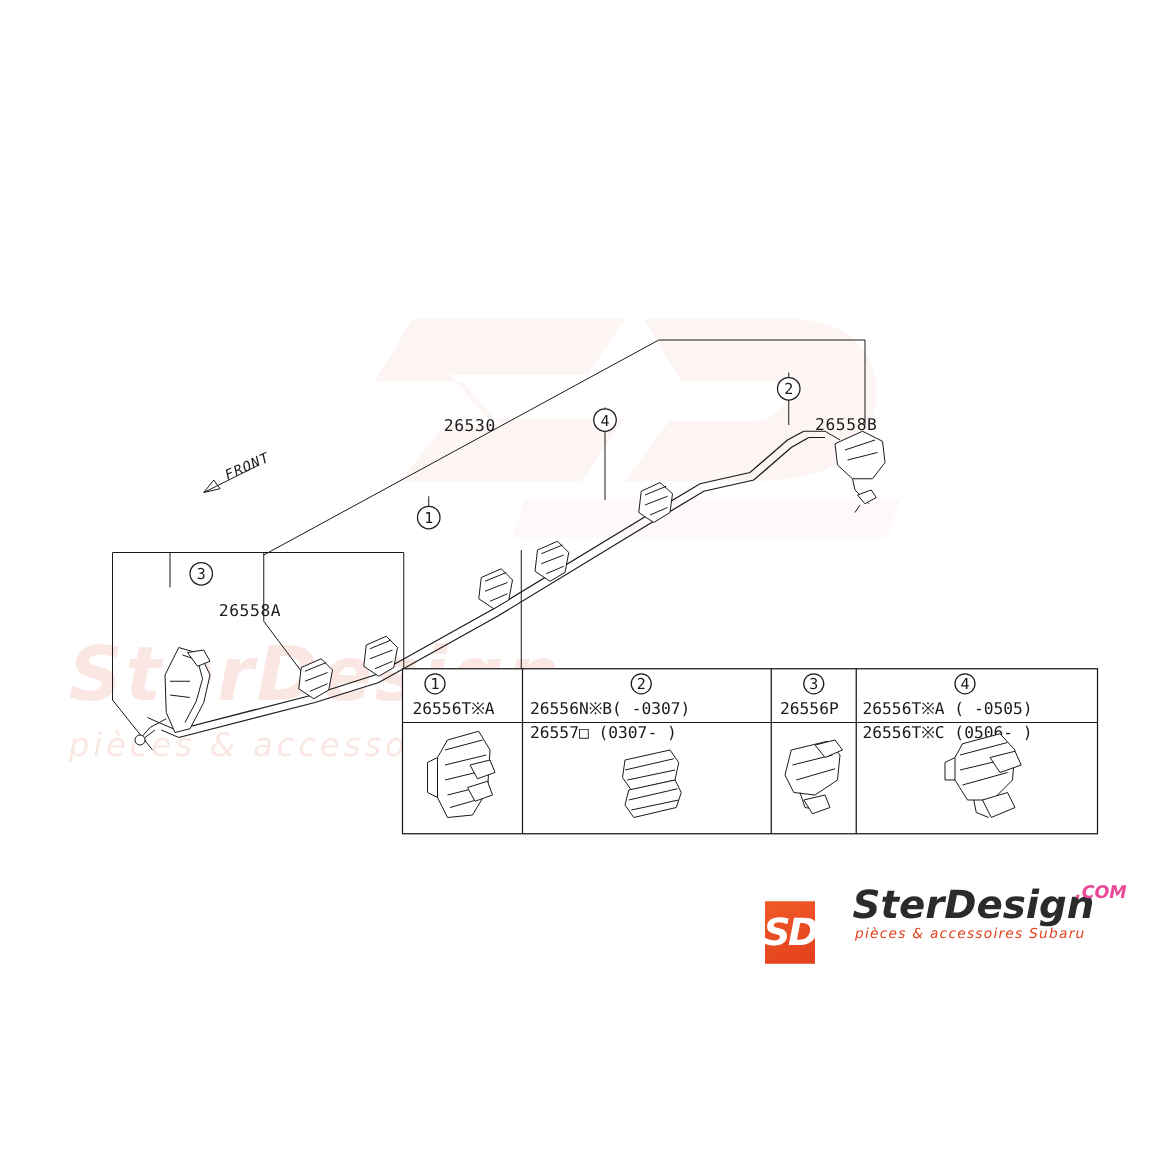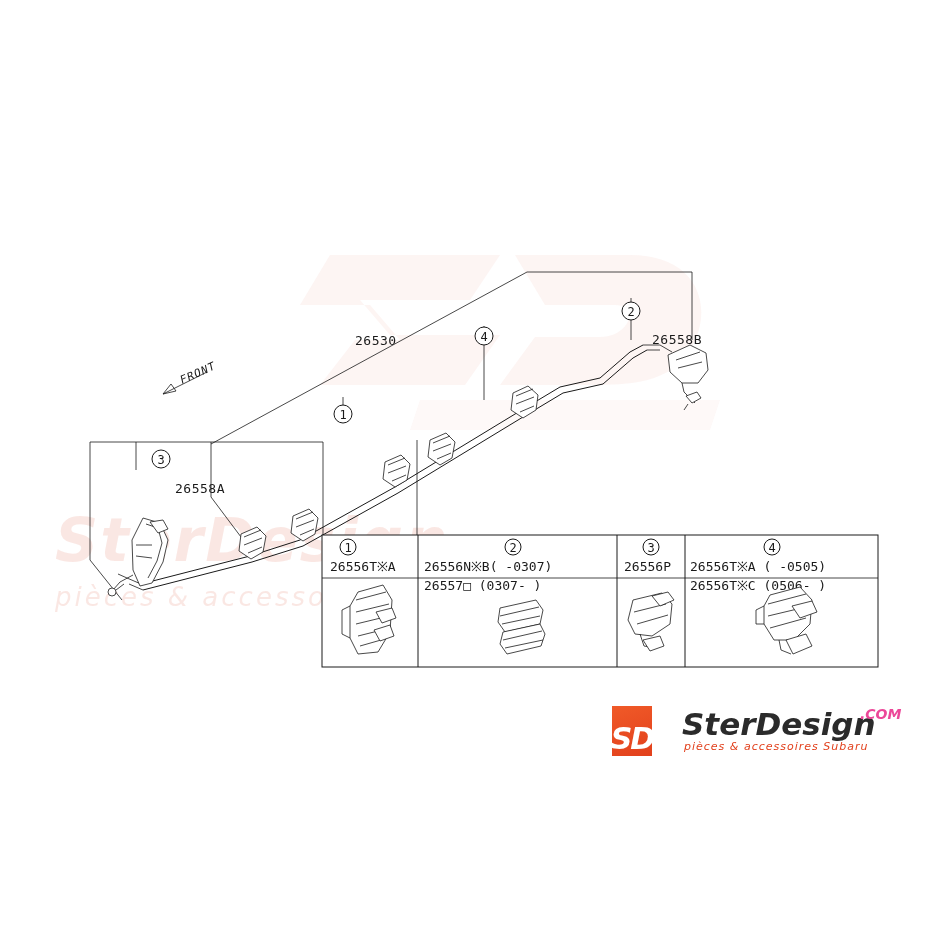--- a/index.html
+++ b/index.html
@@ -62,26 +62,26 @@
   .logo {
     position: absolute;
     left: 612px;
     top: 706px;
     width: 312px;
     height: 54px;
   }
   .logo-mark {
     position: absolute;
     left: 0;
-    top: 0;
+    top: 15px;
     width: 40px;
     height: 50px;
     background: linear-gradient(160deg, #f05a28 0%, #e2401c 100%);
     display: flex;
-    align-items: flex-end;
+    align-items: center;
     justify-content: center;
   }
   .logo-mark span {
     color: #ffffff;
     font-family: "DejaVu Sans", sans-serif;
     font-style: italic;
     font-weight: bold;
     font-size: 30px;
     letter-spacing: -2px;
   }

